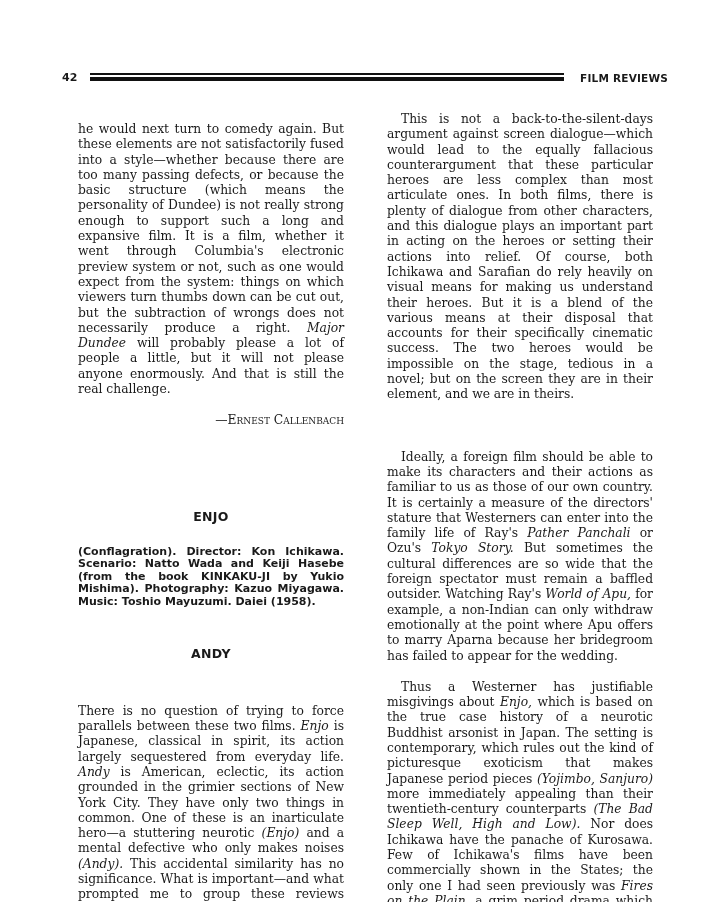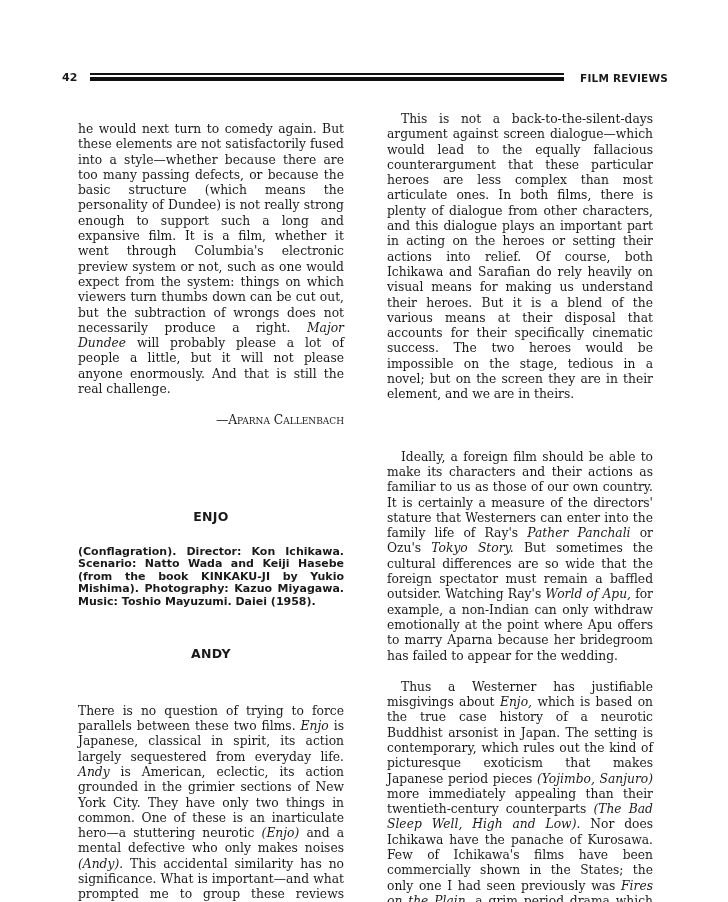--- a/index.html
+++ b/index.html
@@ -33,21 +33,21 @@
     <span class="page-number">42</span>
     <div class="rule">
       <div class="l1"></div>
       <div class="l2"></div>
     </div>
     <span class="section-title">FILM REVIEWS</span>
   </div>
 
   <div class="col" id="col-left">
     <p><span>he would next turn to comedy again. But these elements are not satisfactorily fused into a style—whether because there are too many passing defects, or because the basic structure (which means the personality of Dundee) is not really strong enough to support such a long and expansive film. It is a film, whether it went through Columbia's electronic preview system or not, such as one would expect from the system: things on which viewers turn thumbs down can be cut out, but the subtraction of wrongs does not necessarily produce a right. </span><i>Major Dundee</i><span> will probably please a lot of people a little, but it will not please anyone enormously. And that is still the real challenge.</span></p>
-    <p class="sig">—Aparna Callenbach</p>
+    <p class="sig">—Ernest Callenbach</p>
 
     <div style="height:64px"></div>
     <div class="review-title">ENJO</div>
     <div style="height:6px"></div>
     <p class="credits">(Conflagration). Director: Kon Ichikawa. Scenario: Natto Wada and Keiji Hasebe (from the book KINKAKU-JI by Yukio Mishima). Photography: Kazuo Miyagawa. Music: Toshio Mayuzumi. Daiei (1958).</p>
 
     <div style="height:22px"></div>
     <div class="review-title">ANDY</div>
     <div style="height:6px"></div>
 

